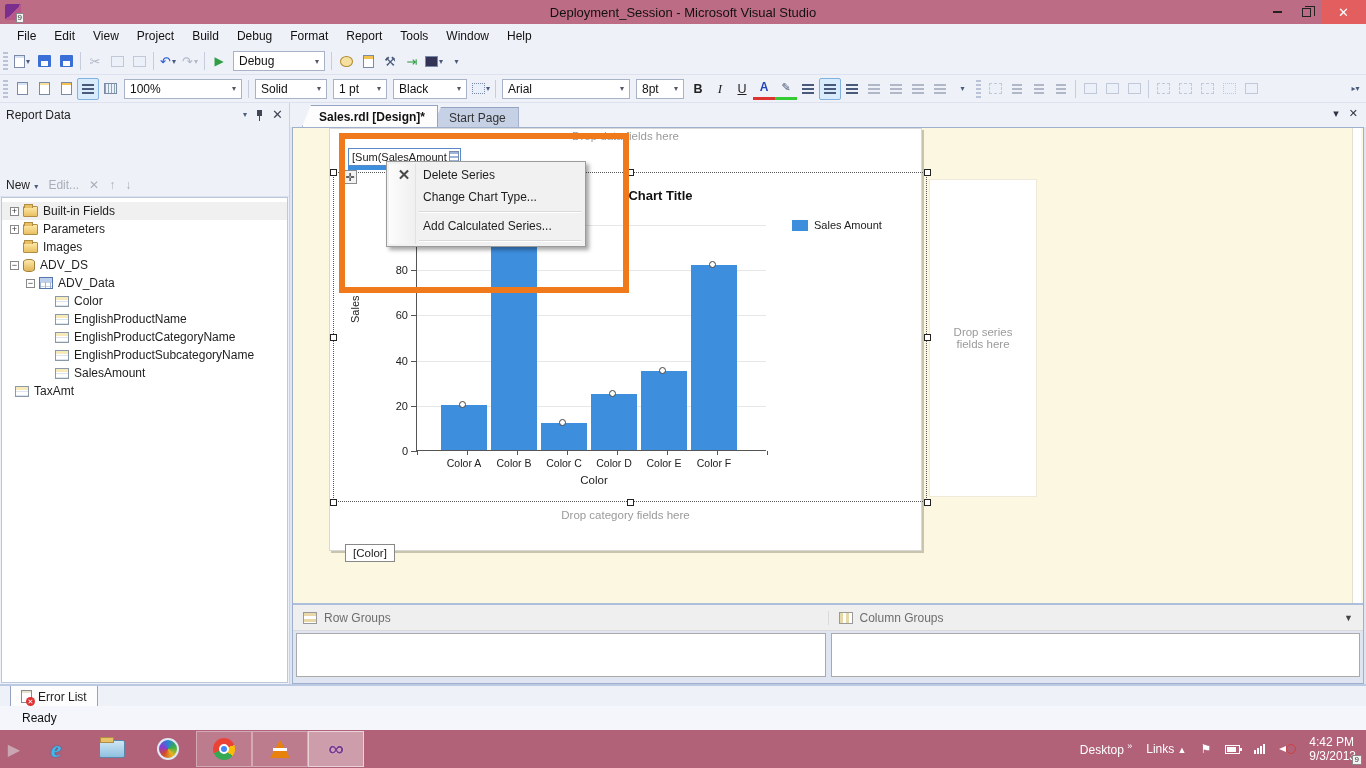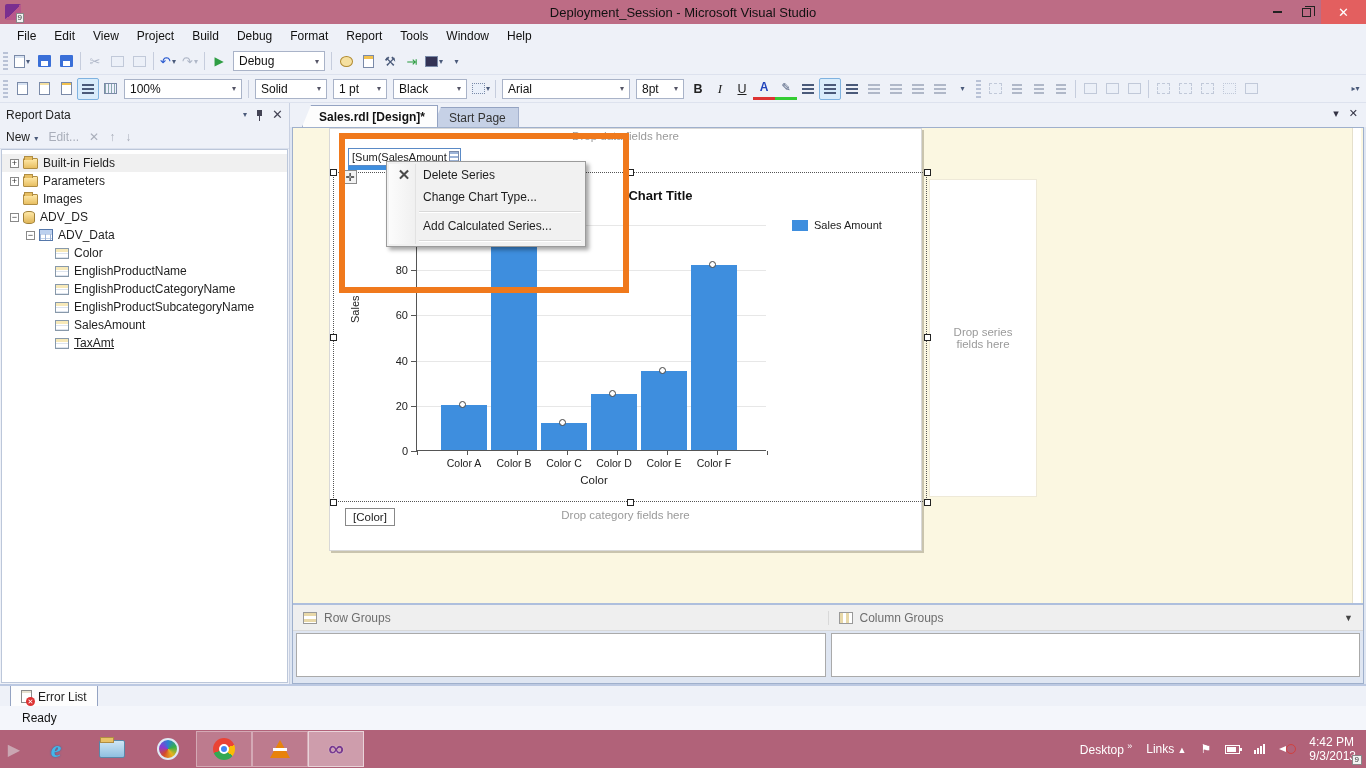--- a/index.html
+++ b/index.html
@@ -50,21 +50,21 @@
   
   #main { position:absolute; left:0; top:103px; width:1366px; height:581px; display:flex; }
 
   
   #report-data-panel { width:290px; background:#eef1f8; display:flex; flex-direction:column; border-right:1px solid #c9d1e2; }
   #rd-header { height:23px; display:flex; align-items:center; padding:0 6px; color:#222; }
   #rd-header .sp { margin-left:auto; display:flex; gap:9px; align-items:center; color:#445; }
   .pin-ico { width:7px; height:12px; position:relative; }
   .pin-ico::before { content:""; position:absolute; left:1px; top:1px; width:5px; height:6px; background:#445; }
   .pin-ico::after { content:""; position:absolute; left:3px; top:7px; width:1px; height:5px; background:#445; }
-  #rd-toolbar { height:23px; display:flex; align-items:center; padding:0 6px; gap:10px; border-bottom:1px solid #dbe1ee; }
+  #rd-toolbar { height:23px; display:flex; align-items:center; padding:0 6px; gap:10px; border-bottom:1px solid #dbe1ee;margin-top:48px; }
   #rd-toolbar .dis { color:#a9aeba; }
   #rd-tree { flex:1; background:#fff; border:1px solid #bcc7da; margin:0 1px 1px 1px; overflow:hidden; padding-top:4px; }
   .tree-row { display:flex; align-items:center; height:18px; font-size:12px; white-space:nowrap; }
   .tree-row.hl { background:#f0f0f0; }
   .expander { width:9px; height:9px; border:1px solid #898989; background:#fff; font-size:9px; line-height:7px; text-align:center; color:#333; margin-right:4px; flex:0 0 auto;}
   .exp-blank { width:9px; margin-right:4px; flex:0 0 auto;}
   .t-ico { margin-right:5px; flex:0 0 auto; }
   .ico-folder { width:15px; height:11px; background:linear-gradient(#ffe9a8,#e8bf62); border:1px solid #b08d42; border-radius:1px; position:relative; }
   .ico-folder::before { content:""; position:absolute; left:0; top:-3px; width:7px; height:3px; background:#e8bf62; border:1px solid #b08d42; border-bottom:none; }
   .ico-db { width:12px; height:13px; background:linear-gradient(#ffe9a8,#dfb558); border:1px solid #a08038; border-radius:5px/3px; }
@@ -89,21 +89,21 @@
   .view-tab.active { background:#fff; border:1px solid #9fb0cc; border-bottom:1px solid #fff; border-radius:2px 2px 0 0; }
   .vt-ico { width:13px; height:14px; background:#fff; border:1px solid #8a97b0; position:relative; }
   .vt-ico.pencil::after { content:""; position:absolute; left:2px; top:3px; width:8px; height:7px; background:linear-gradient(135deg,#f5c96a 60%,#8a6a2a 60%); }
   .vt-ico.mag::after { content:""; position:absolute; left:2px; top:2px; width:6px; height:6px; border:2px solid #4a6fb0; border-radius:50%; }
 
   
   #canvas { flex:1; position:relative; background:#fbf7e1; overflow:hidden; }
   #page { position:absolute; left:36px; top:0; width:593px; height:423px; background:#fff; border:1px solid #d8d8d8; box-shadow:2px 2px 0 #c9c4ae; }
   #drop-data-text { position:absolute; left:36px; top:2px; width:593px; text-align:center; color:#9a9a9a; font-size:11.5px; }
   #drop-category-text { position:absolute; left:36px; top:381px; width:593px; text-align:center; color:#9a9a9a; font-size:11.5px; }
-  #category-chip { position:absolute; left:52px; top:380px; border:1px solid #888; background:#fff; padding:2px 7px; font-size:11.5px; color:#222; }
+  #category-chip { position:absolute; left:52px; top:416px; border:1px solid #888; background:#fff; padding:2px 7px; font-size:11.5px; color:#222; }
   #series-chip { position:absolute; left:55px; top:20px; height:18px; display:flex; align-items:center; border:1px solid #5a8ac6; background:#fff; font-size:11px; color:#222; padding:0 1px 0 3px; z-index:6; }
   #series-chip .chip-ico { width:10px; height:12px; margin-left:2px; border:1px solid #7a8aa8; background:repeating-linear-gradient(180deg,#9db4d8 0 2px,#fff 2px 4px); }
   #series-underline { position:absolute; left:55px; top:38px; width:112px; height:4px; background:#3e8ede; z-index:6; }
   #move-handle { position:absolute; left:50px; top:42px; width:14px; height:14px; border:1px solid #8a8a8a; background:#f2f2f2; color:#333; font-size:11px; line-height:12px; text-align:center; z-index:6; }
 
   
   #chart-sel { position:absolute; left:40px; top:44px; width:594px; height:330px; border:1px dotted #555; z-index:3; }
   .handle { position:absolute; width:7px; height:7px; background:#fff; border:1px solid #222; z-index:4; }
 
   
@@ -447,21 +447,21 @@
           <div class="tree-row" style="padding-left: 40px;">
             <span class="exp-blank"></span>
             <span class="t-ico ico-field"></span>
             <span>EnglishProductSubcategoryName</span>
           </div>
           <div class="tree-row" style="padding-left: 40px;">
             <span class="exp-blank"></span>
             <span class="t-ico ico-field"></span>
             <span>SalesAmount</span>
           </div>
-          <div class="tree-row" style="padding-left: 40px; text-decoration: underline;">
+          <div class="tree-row" style="">
             <span class="exp-blank"></span>
             <span class="t-ico ico-field"></span>
             <span>TaxAmt</span>
           </div>
         </div>
     </div>
 
     <div id="doc-well">
       <div id="doc-tabstrip">
         <div class="doc-tab active">Sales.rdl [Design]*</div>

